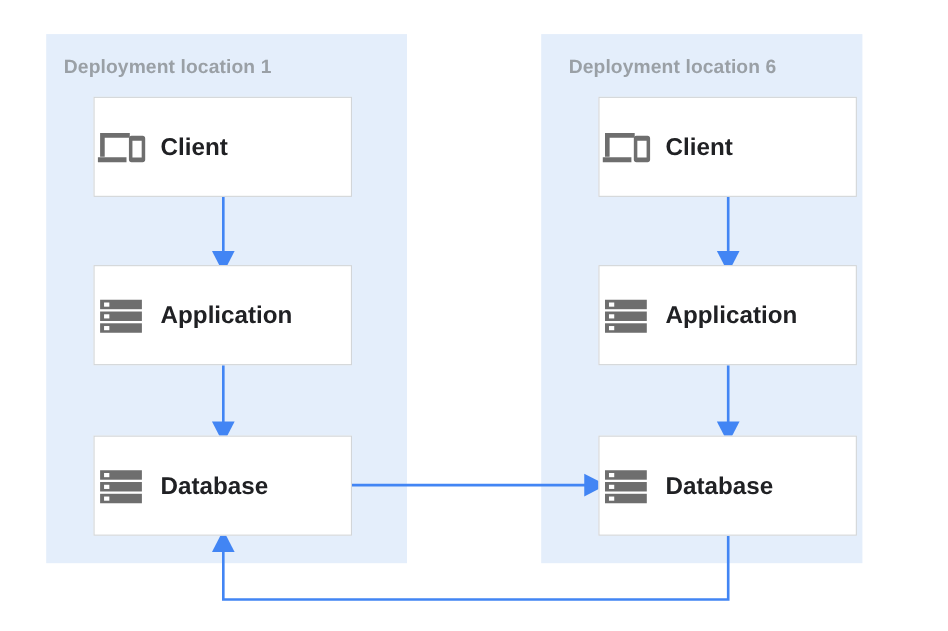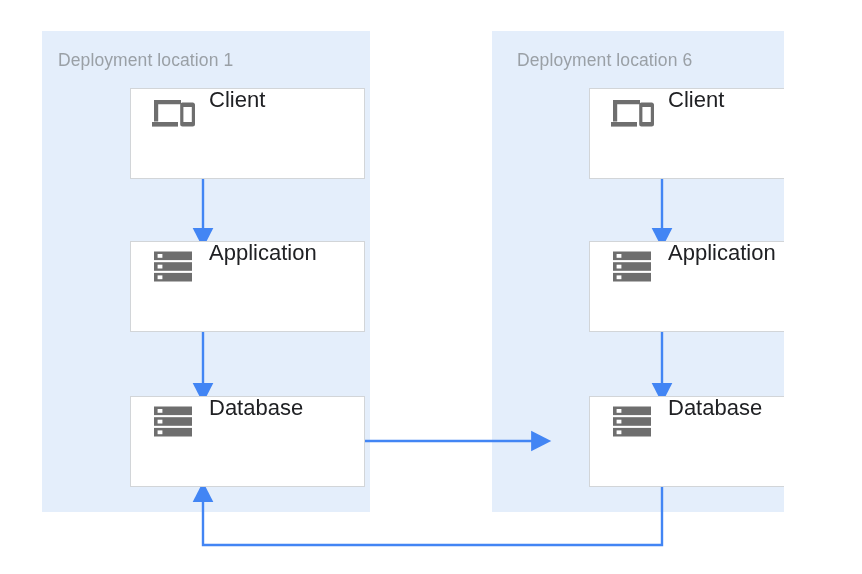--- a/index.html
+++ b/index.html
@@ -10,41 +10,41 @@
   body {
     font-family: "Liberation Sans", sans-serif;
     -webkit-font-smoothing: antialiased;
   }
   #canvas {
     position: relative;
     width: 784px;
     height: 574px;
     background: #ffffff;
     overflow: hidden;
+    font-weight: bold;
   }
   .zone {
     position: absolute;
     background: #e4eefb;
   }
   .zone-label {
     position: absolute;
     color: #9aa0a6;
     font-size: 17.5px;
     font-family: "Liberation Sans", sans-serif;
     letter-spacing: 0.1px;
     white-space: nowrap;
   }
   .node {
     position: absolute;
     background: #ffffff;
     border: 1px solid #d2d5d8;
     box-sizing: border-box;
     display: flex;
-    padding-left: 18px;
-    margin-left: 45px;
+    align-items: center;
   }
   .node-icon {
     width: 48px;
     height: 48px;
     flex: 0 0 48px;
     display: block;
     margin-right: 12px;
   }
   .node-label {
     color: #202124;

